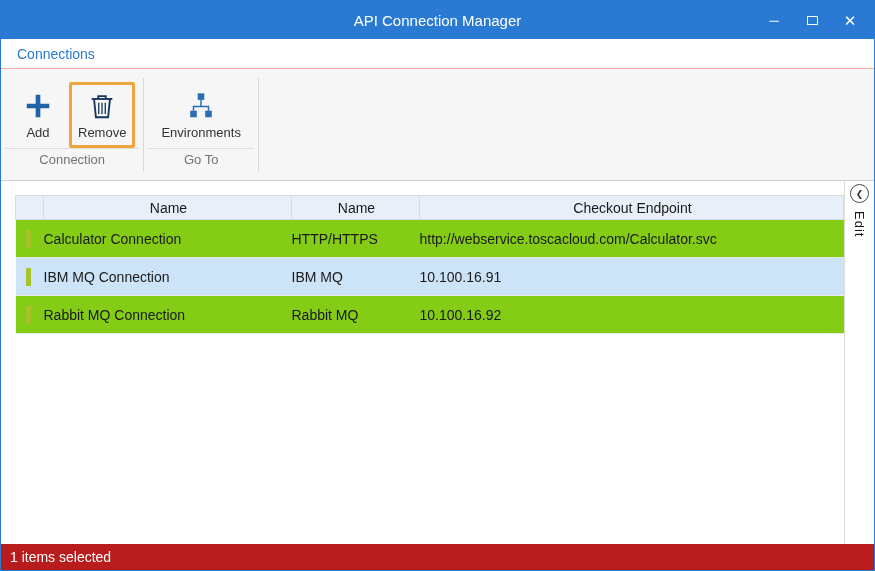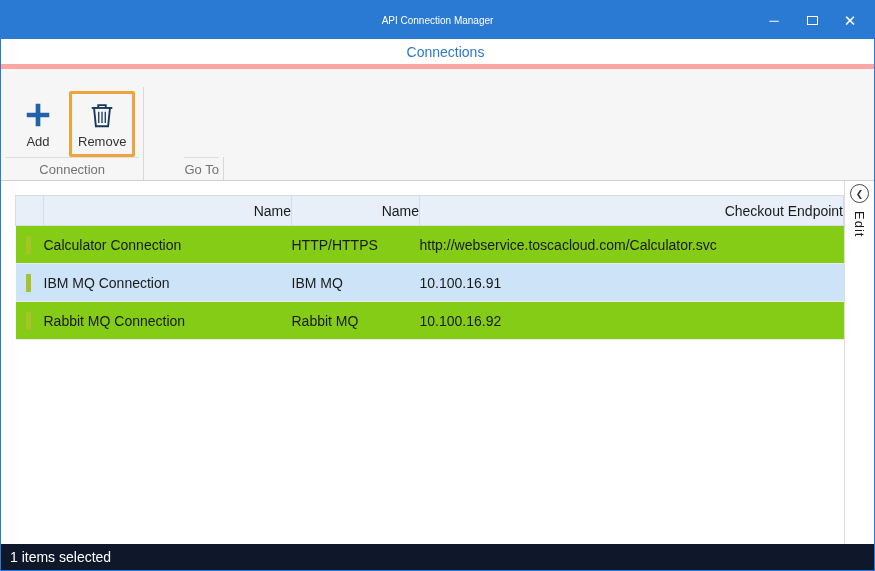--- a/index.html
+++ b/index.html
@@ -19,21 +19,21 @@
   
   .titlebar {
     height: 38px; flex: 0 0 38px;
     background: #2a7ad4;
     position: relative;
     display: flex; align-items: center;
   }
   .titlebar .title {
     position: absolute; left: 0; right: 0;
     text-align: center;
-    color: #ffffff; font-size: 10px;
+    color: #ffffff; font-size: 15px;
   }
   .win-controls {
     margin-left: auto;
     display: flex; align-items: center;
     gap: 22px; padding-right: 16px;
     position: relative; z-index: 1;
   }
   .win-btn {
     color: #ffffff; cursor: pointer;
     display: flex; align-items: center; justify-content: center;
@@ -42,33 +42,32 @@
   .win-btn .min-glyph { font-size: 13px; font-weight: bold; }
   .max-box { width: 11px; height: 9px; border: 1.5px solid #ffffff; display: inline-block; }
   .close-glyph { font-size: 15px; }
 
   
   .tabrow {
     height: 30px; flex: 0 0 30px;
     background: #ffffff;
     display: flex; align-items: center;
     padding-left: 16px;
-    border-bottom: 5px solid #fca5a5;
-    justify-content: center;
+    border-bottom: 1px solid #fca5a5;
   }
   .tab {
     color: #2a7ad4; font-size: 14px; cursor: pointer;
   }
 
   
   .ribbon {
     height: 112px; flex: 0 0 112px;
     background: #f6f6f6;
     border-bottom: 1px solid #d0d0d0;
-    display: flex; align-items: flex-end; gap: 36px;
+    display: flex; align-items: center;
   }
   .rgroup {
     display: flex; flex-direction: column;
     border-right: 1px solid #d8d8d8;
     padding: 0 4px;
   }
   .rbuttons {
     flex: 1; display: flex; align-items: flex-start;
     padding: 4px 4px 0 4px; gap: 2px;
   }
@@ -103,22 +102,22 @@
     width: 100%; border-collapse: collapse;
     font-size: 14px; color: #1a1a1a; table-layout: fixed;
   }
   table.grid col.c-ind { width: 28px; }
   table.grid col.c-name { width: 248px; }
   table.grid col.c-type { width: 128px; }
   thead th {
     background: #e9eff8;
     border: 1px solid #d4dce8;
     border-left: none;
-    font-weight: normal; text-align: right;
-    height: 30px; padding: 0 0 0 0;
+    font-weight: normal; text-align: center;
+    height: 24px; padding: 0 0 0 0;
   }
   thead th:first-child { border-left: 1px solid #d4dce8; }
   thead th.th-text { padding-left: 2px; }
   tbody td {
     height: 38px; border-bottom: 1px solid #eaeaea;
     padding: 0; vertical-align: middle;
     overflow: hidden; white-space: nowrap;
   }
   tbody tr { cursor: pointer; background: #84cc16; }
   tbody tr.selected { background: #cde4f8; margin-top: 40px; }
@@ -144,21 +143,21 @@
   .edit-label {
     margin-top: 8px;
     writing-mode: vertical-rl;
     font-size: 13px; color: #1a1a1a; cursor: pointer;
     letter-spacing: 1px;
   }
 
   
   .statusbar {
     height: 26px; flex: 0 0 26px;
-    background: #0f172a; color: #ffffff;
+    background: #b91c1c; color: #ffffff;
     display: flex; align-items: center;
     padding-left: 9px; font-size: 14px;
   }
 </style>
 </head>
 <body>
 
 <div class="window">
 
   <div class="titlebar">
@@ -201,20 +200,33 @@
               <path d="M12.5 12.5v12M16 12.5v12M19.5 12.5v12" stroke-width="1.4"></path>
             </svg>
           </span>
           <span class="rlabel">Remove</span>
         </div>
       </div>
       <div class="rgroup-label">Connection</div>
     </div>
 
     <div class="rgroup">
+      <div class="rbuttons">
+        <div class="rbtn wide">
+          <span class="icon">
+            <svg width="30" height="30" viewBox="0 0 32 32">
+              <path d="M16 9v5M8 21v-4.5h16V21M16 14v2.5" stroke="#2a6db5" stroke-width="1.6" fill="none"></path>
+              <rect x="12.5" y="2.5" width="7" height="7" fill="#2a6db5"></rect>
+              <rect x="4.5" y="21" width="7" height="7" fill="#2a6db5"></rect>
+              <rect x="20.5" y="21" width="7" height="7" fill="#2a6db5"></rect>
+            </svg>
+          </span>
+          <span class="rlabel">Environments</span>
+        </div>
+      </div>
       <div class="rgroup-label">Go To</div>
     </div>
 
 
   </div>
 
   <div class="content">
     <div class="table-area">
       <table class="grid">
         <colgroup>

